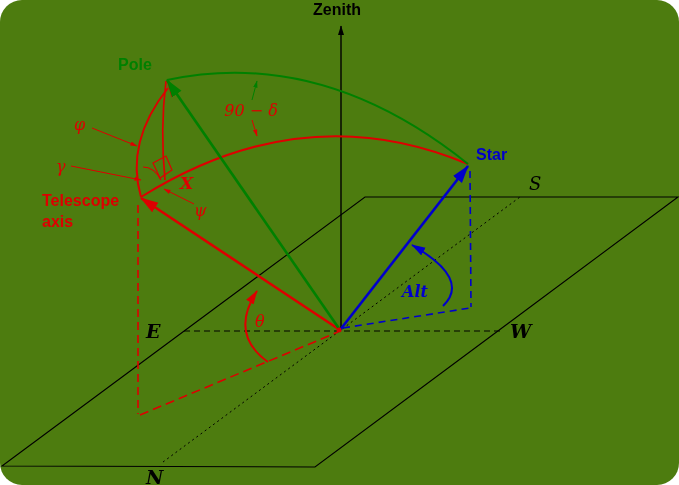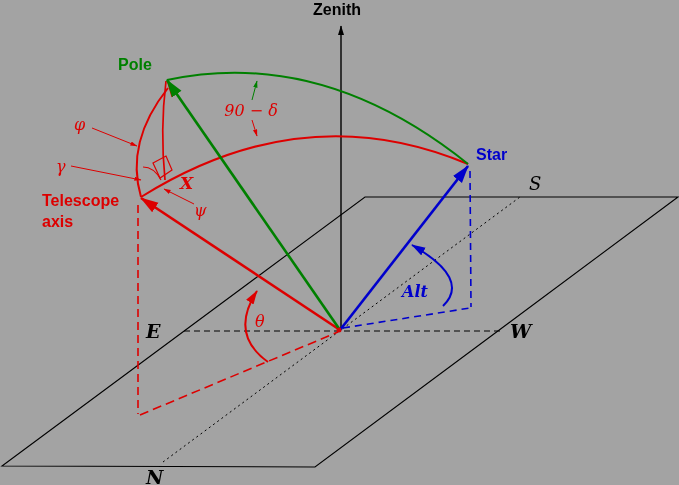--- a/index.html
+++ b/index.html
@@ -1,17 +1,17 @@
 <!DOCTYPE html>
 <html style="--black: #000000; --red: #dd0000; --green: #008000; --blue: #0000cc; --background: #ffffff;"><head>
 <meta charset="utf-8">
 <style>
   html,body{margin:0;padding:0;background:#fff;}
-  .stage{position:relative;width:679px;height:485px;background:#a3a3a3;overflow:hidden;
-         font-family:"Liberation Sans",sans-serif;}
+  .stage{position:relative;width:679px;height:485px;background:#4d7c0f;overflow:hidden;
+         font-family:"Liberation Sans",sans-serif;border-radius:22px;}
   svg{display:block;}
   
   .sk{stroke:var(--black);} .sr{stroke:var(--red);} .sg{stroke:var(--green);} .sb{stroke:var(--blue);}
   .fk{fill:var(--black);}  .fr{fill:var(--red);}  .fg{fill:var(--green);}  .fb{fill:var(--blue);}
   .nf{fill:none;}
   .lbl-sans{font-family:"Liberation Sans",sans-serif;font-weight:bold;font-size:16px;}
   .lbl-math{font-family:"DejaVu Serif",serif;font-style:italic;font-size:16px;}
   .lbl-compass{font-family:"DejaVu Serif",serif;font-style:italic;font-weight:bold;font-size:19px;}
   .lbl-s{font-family:"DejaVu Serif",serif;font-style:italic;font-size:18px;}
   .lbl-x{font-family:"DejaVu Serif",serif;font-style:italic;font-weight:bold;font-size:17px;}

